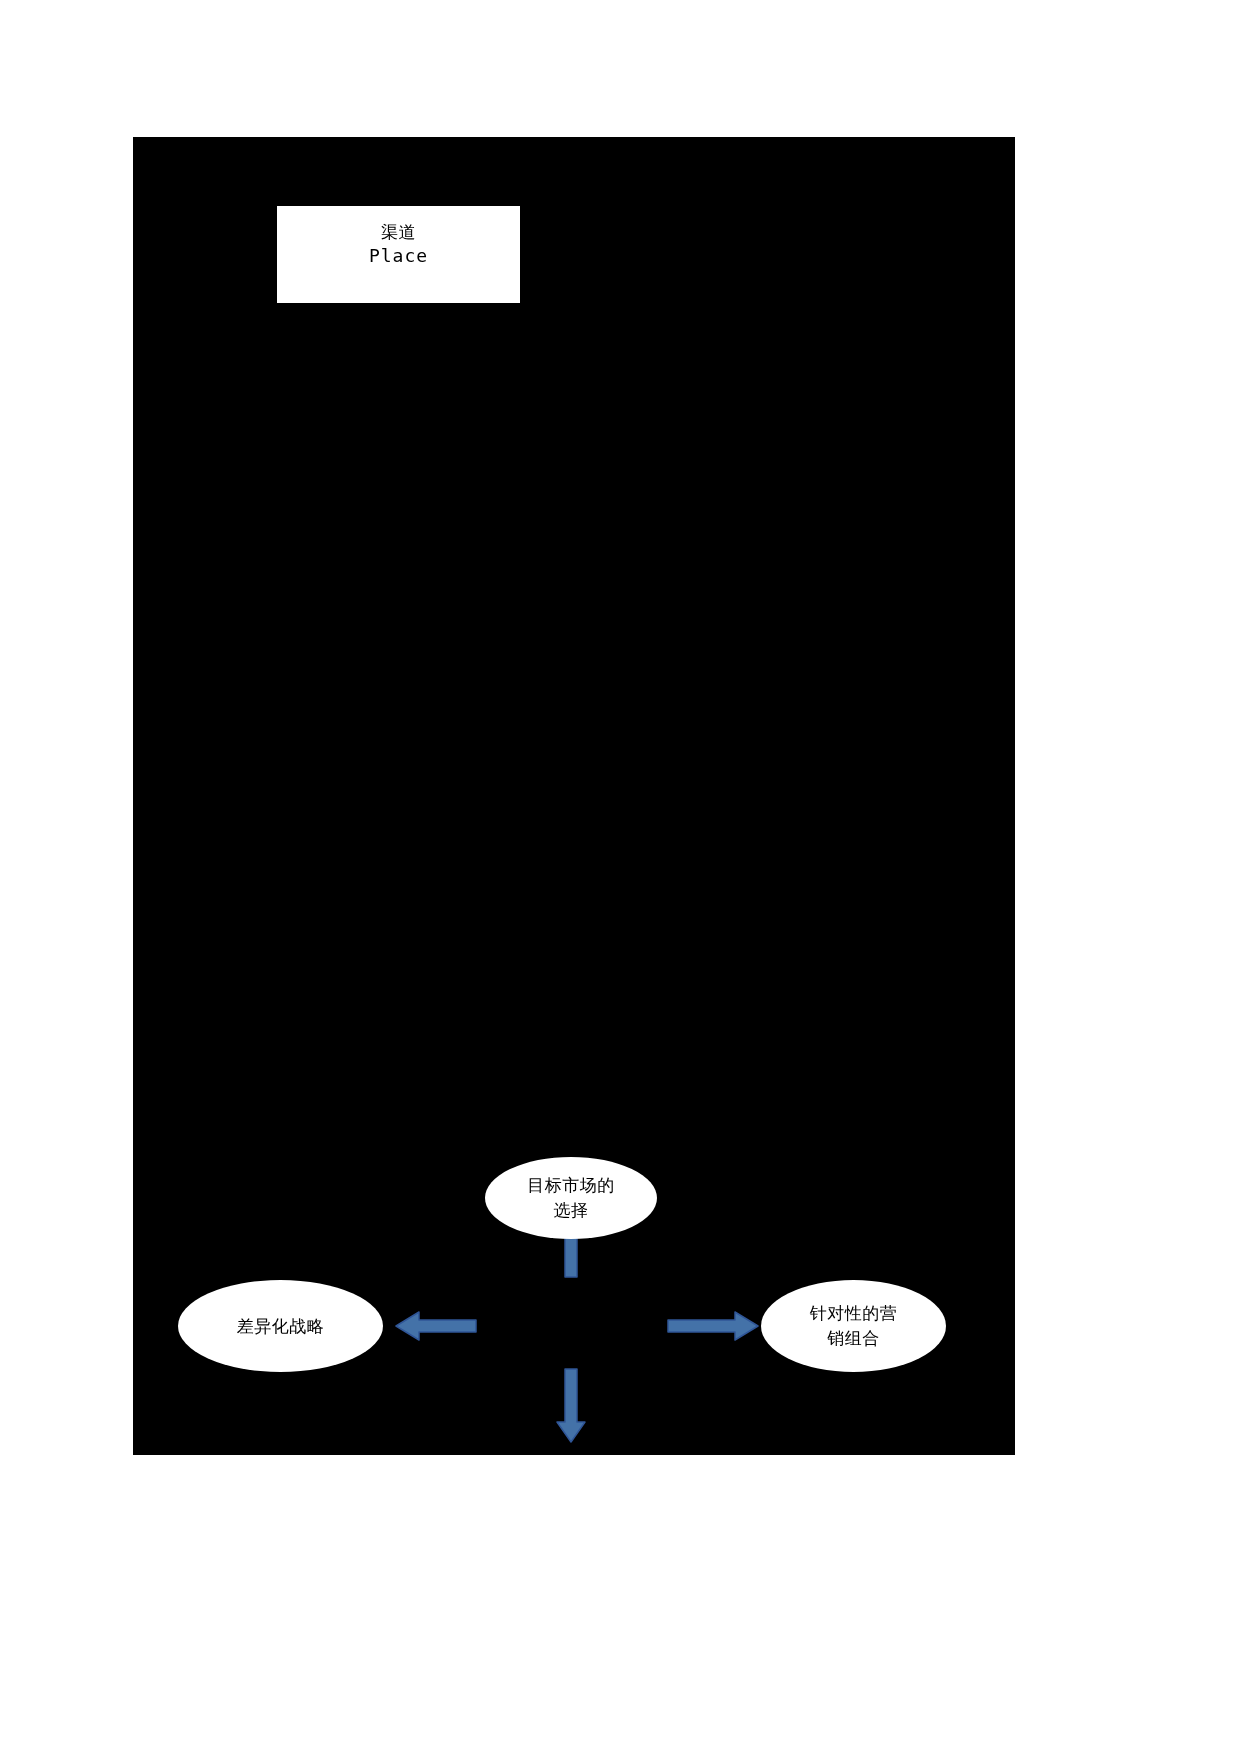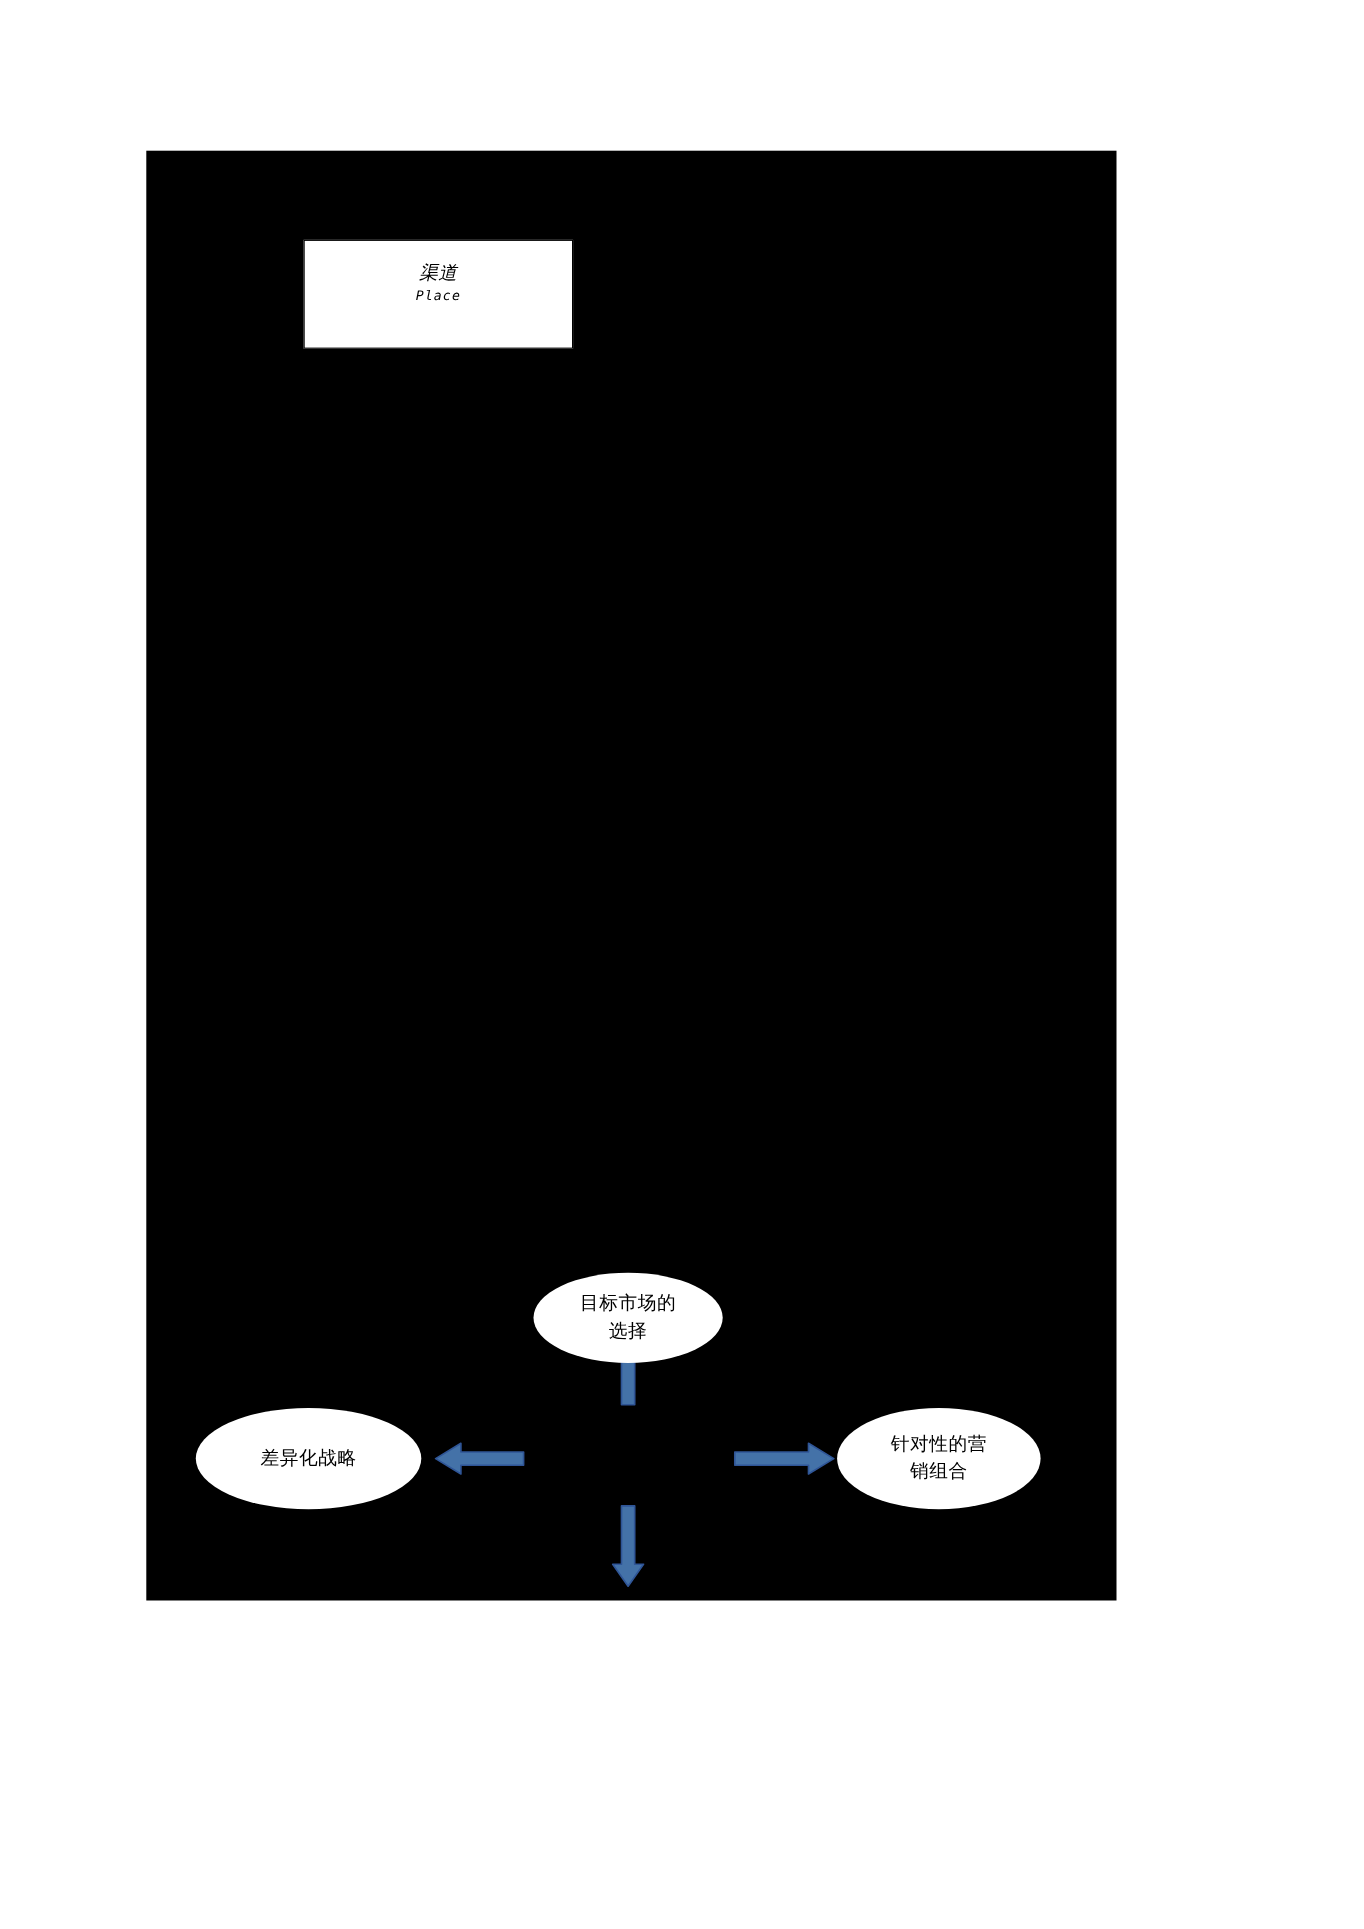--- a/index.html
+++ b/index.html
@@ -38,36 +38,35 @@
     justify-content: center;
     color: #000000;
   }
   .p-box .cn {
     font-size: 17px;
     line-height: 1.35;
     letter-spacing: 0.5px;
   }
   .p-box .en {
     font-family: "DejaVu Sans Mono", "Liberation Mono", monospace;
-    font-size: 12px;
+    font-size: 18px;
     line-height: 1.35;
     letter-spacing: 1px;
   }
   .p-box .stack {
     position: relative;
     top: -10px;
     text-align: center;
   }
 
   #box-place {
     left: 143px;     
-    top: 81px;       
+    top: 68px;       
     width: 245px;
     height: 99px;
-    font-style: italic;
   }
   #box-promotion {
     left: 508px;     
     top: 68px;
     width: 245px;
     height: 99px;
   }
 
   
   .ellipse {

